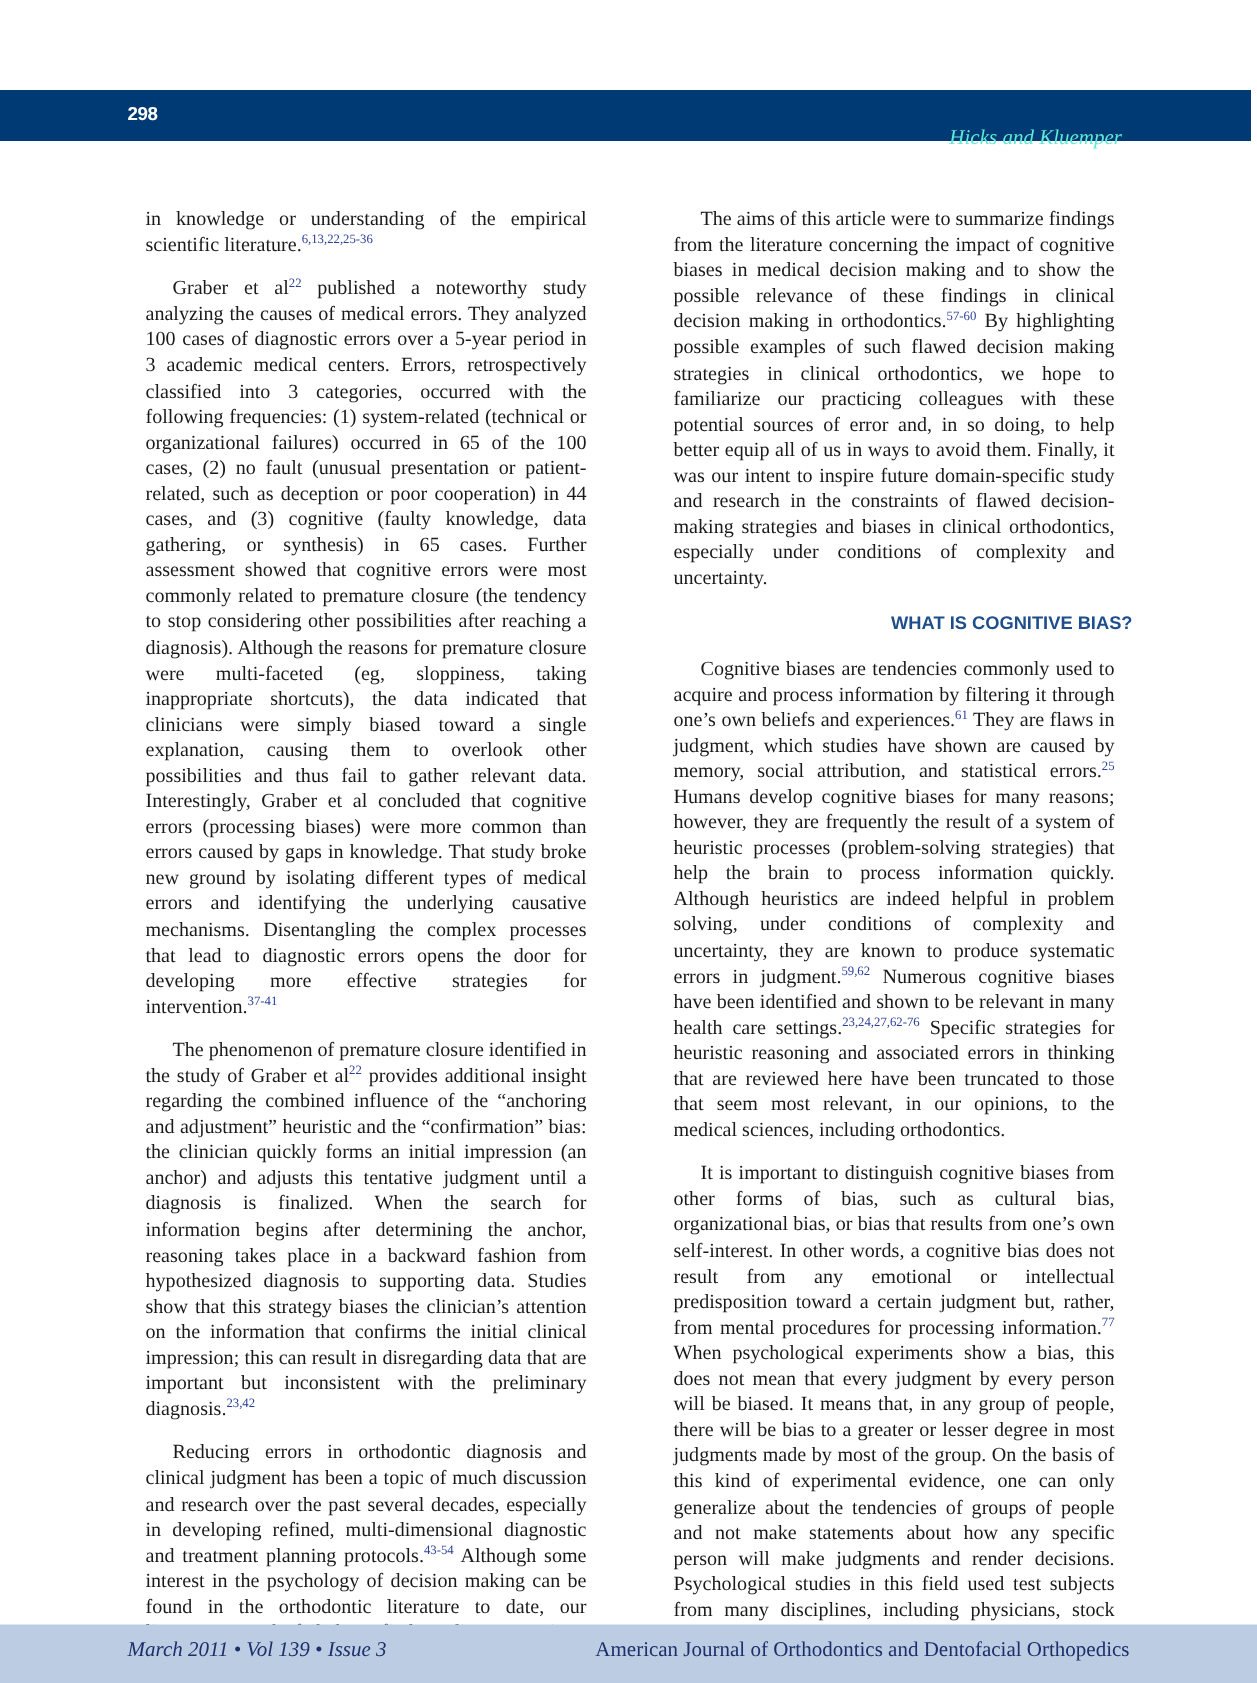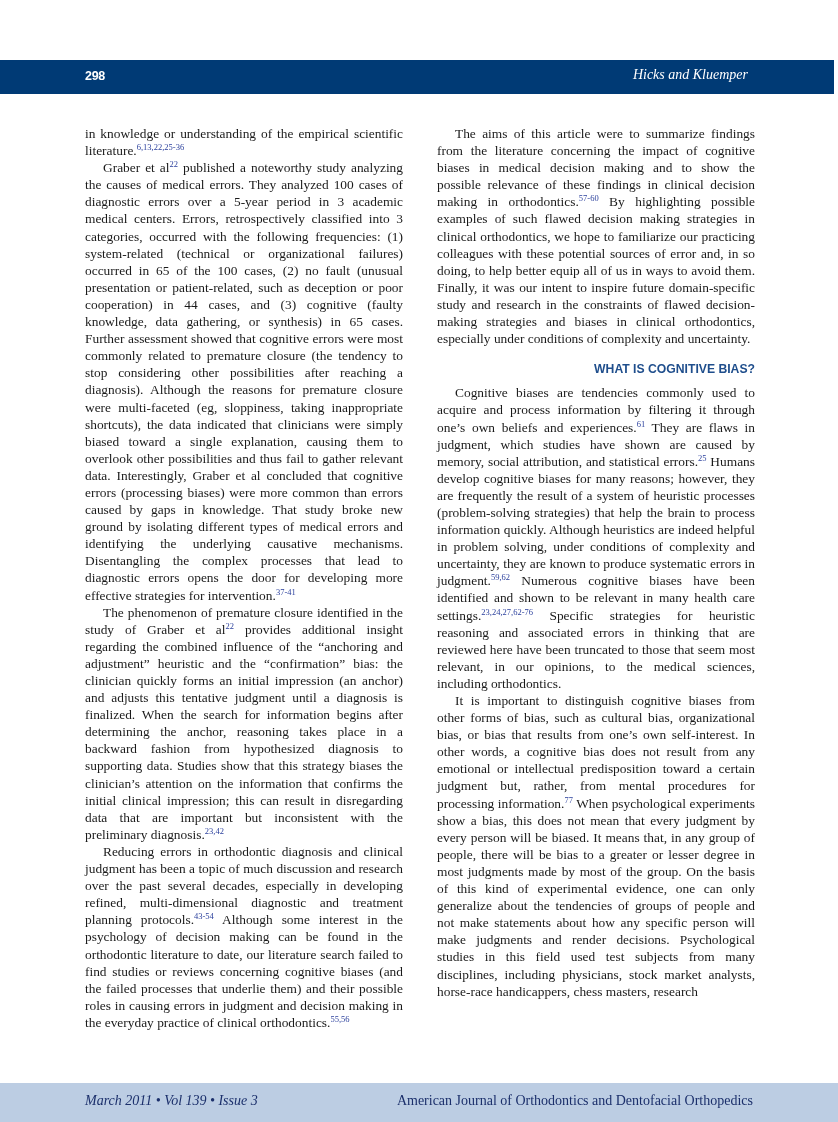--- a/index.html
+++ b/index.html
@@ -12,33 +12,33 @@
     position: absolute; left: 0; top: 60px; width: 834px; height: 34px;
     background: #003a75;
   }
   .page-number {
     position: absolute; left: 85px; top: 9px;
     color: #ffffff; font-weight: bold; font-size: 12.5px;
     font-family: "Liberation Sans", sans-serif;
     letter-spacing: -0.3px;
   }
   .running-head {
-    position: absolute; right: 86px; top: 7px;
-    color: #ffffff; font-style: italic; font-size: 14px;
+    position: absolute; right: 86px; top: 25px;
+    color: #5eead4; font-style: italic; font-size: 14px;
     font-family: "Liberation Serif", serif;
   }
   .column {
     position: absolute; top: 125px; width: 318px;
     font-family: "Liberation Serif", "DejaVu Serif", serif;
     font-size: 13.4px; line-height: 17.1px; color: #1a1a1a;
     text-align: justify; hyphens: none;
   }
   .col-left { left: 85px; }
   .col-right { left: 437px; }
-  .column p { margin: 0; text-indent: 0; }
+  .column p { margin: 12px; text-indent: 0; }
   .column p.indent { text-indent: 18px; }
   .column sup {
     color: #2a3f9c; font-size: 8.5px; line-height: 0;
     vertical-align: 5px;
   }
   .section-heading {
     font-family: "Liberation Sans", sans-serif;
     font-weight: bold; color: #1f4e8c; font-size: 12.2px;
     margin: 14px 0 6px 0; letter-spacing: 0;
     text-align: right;

